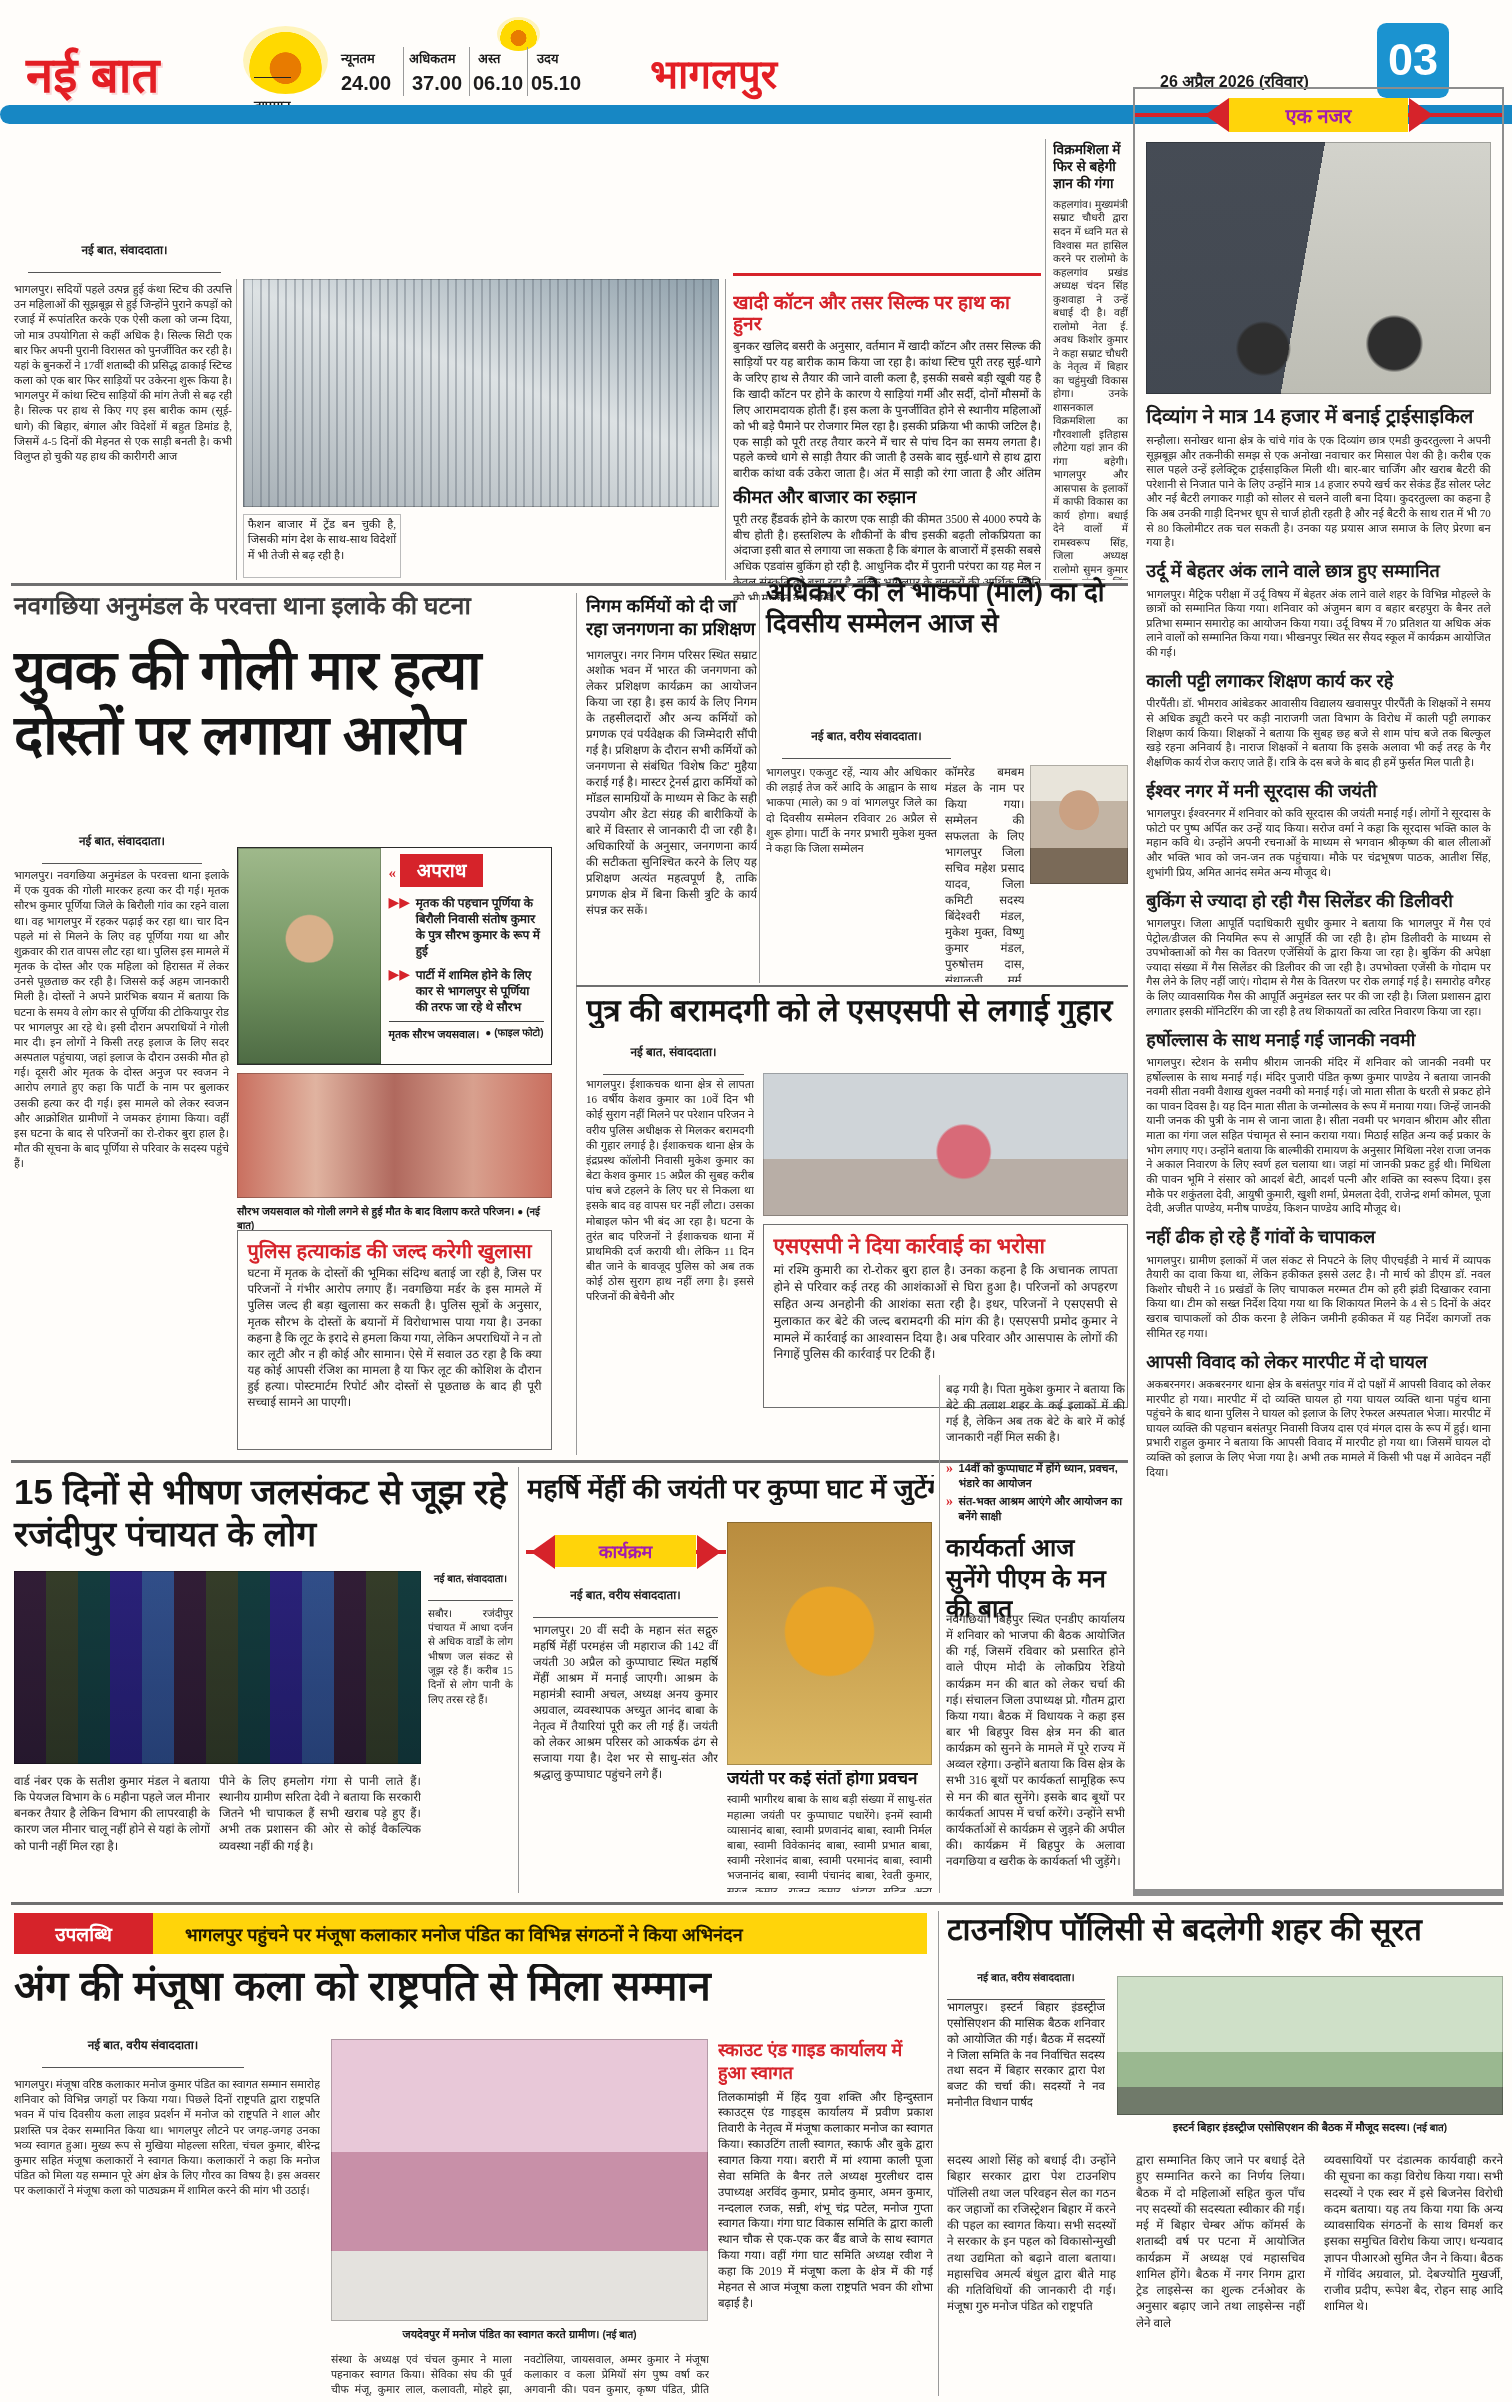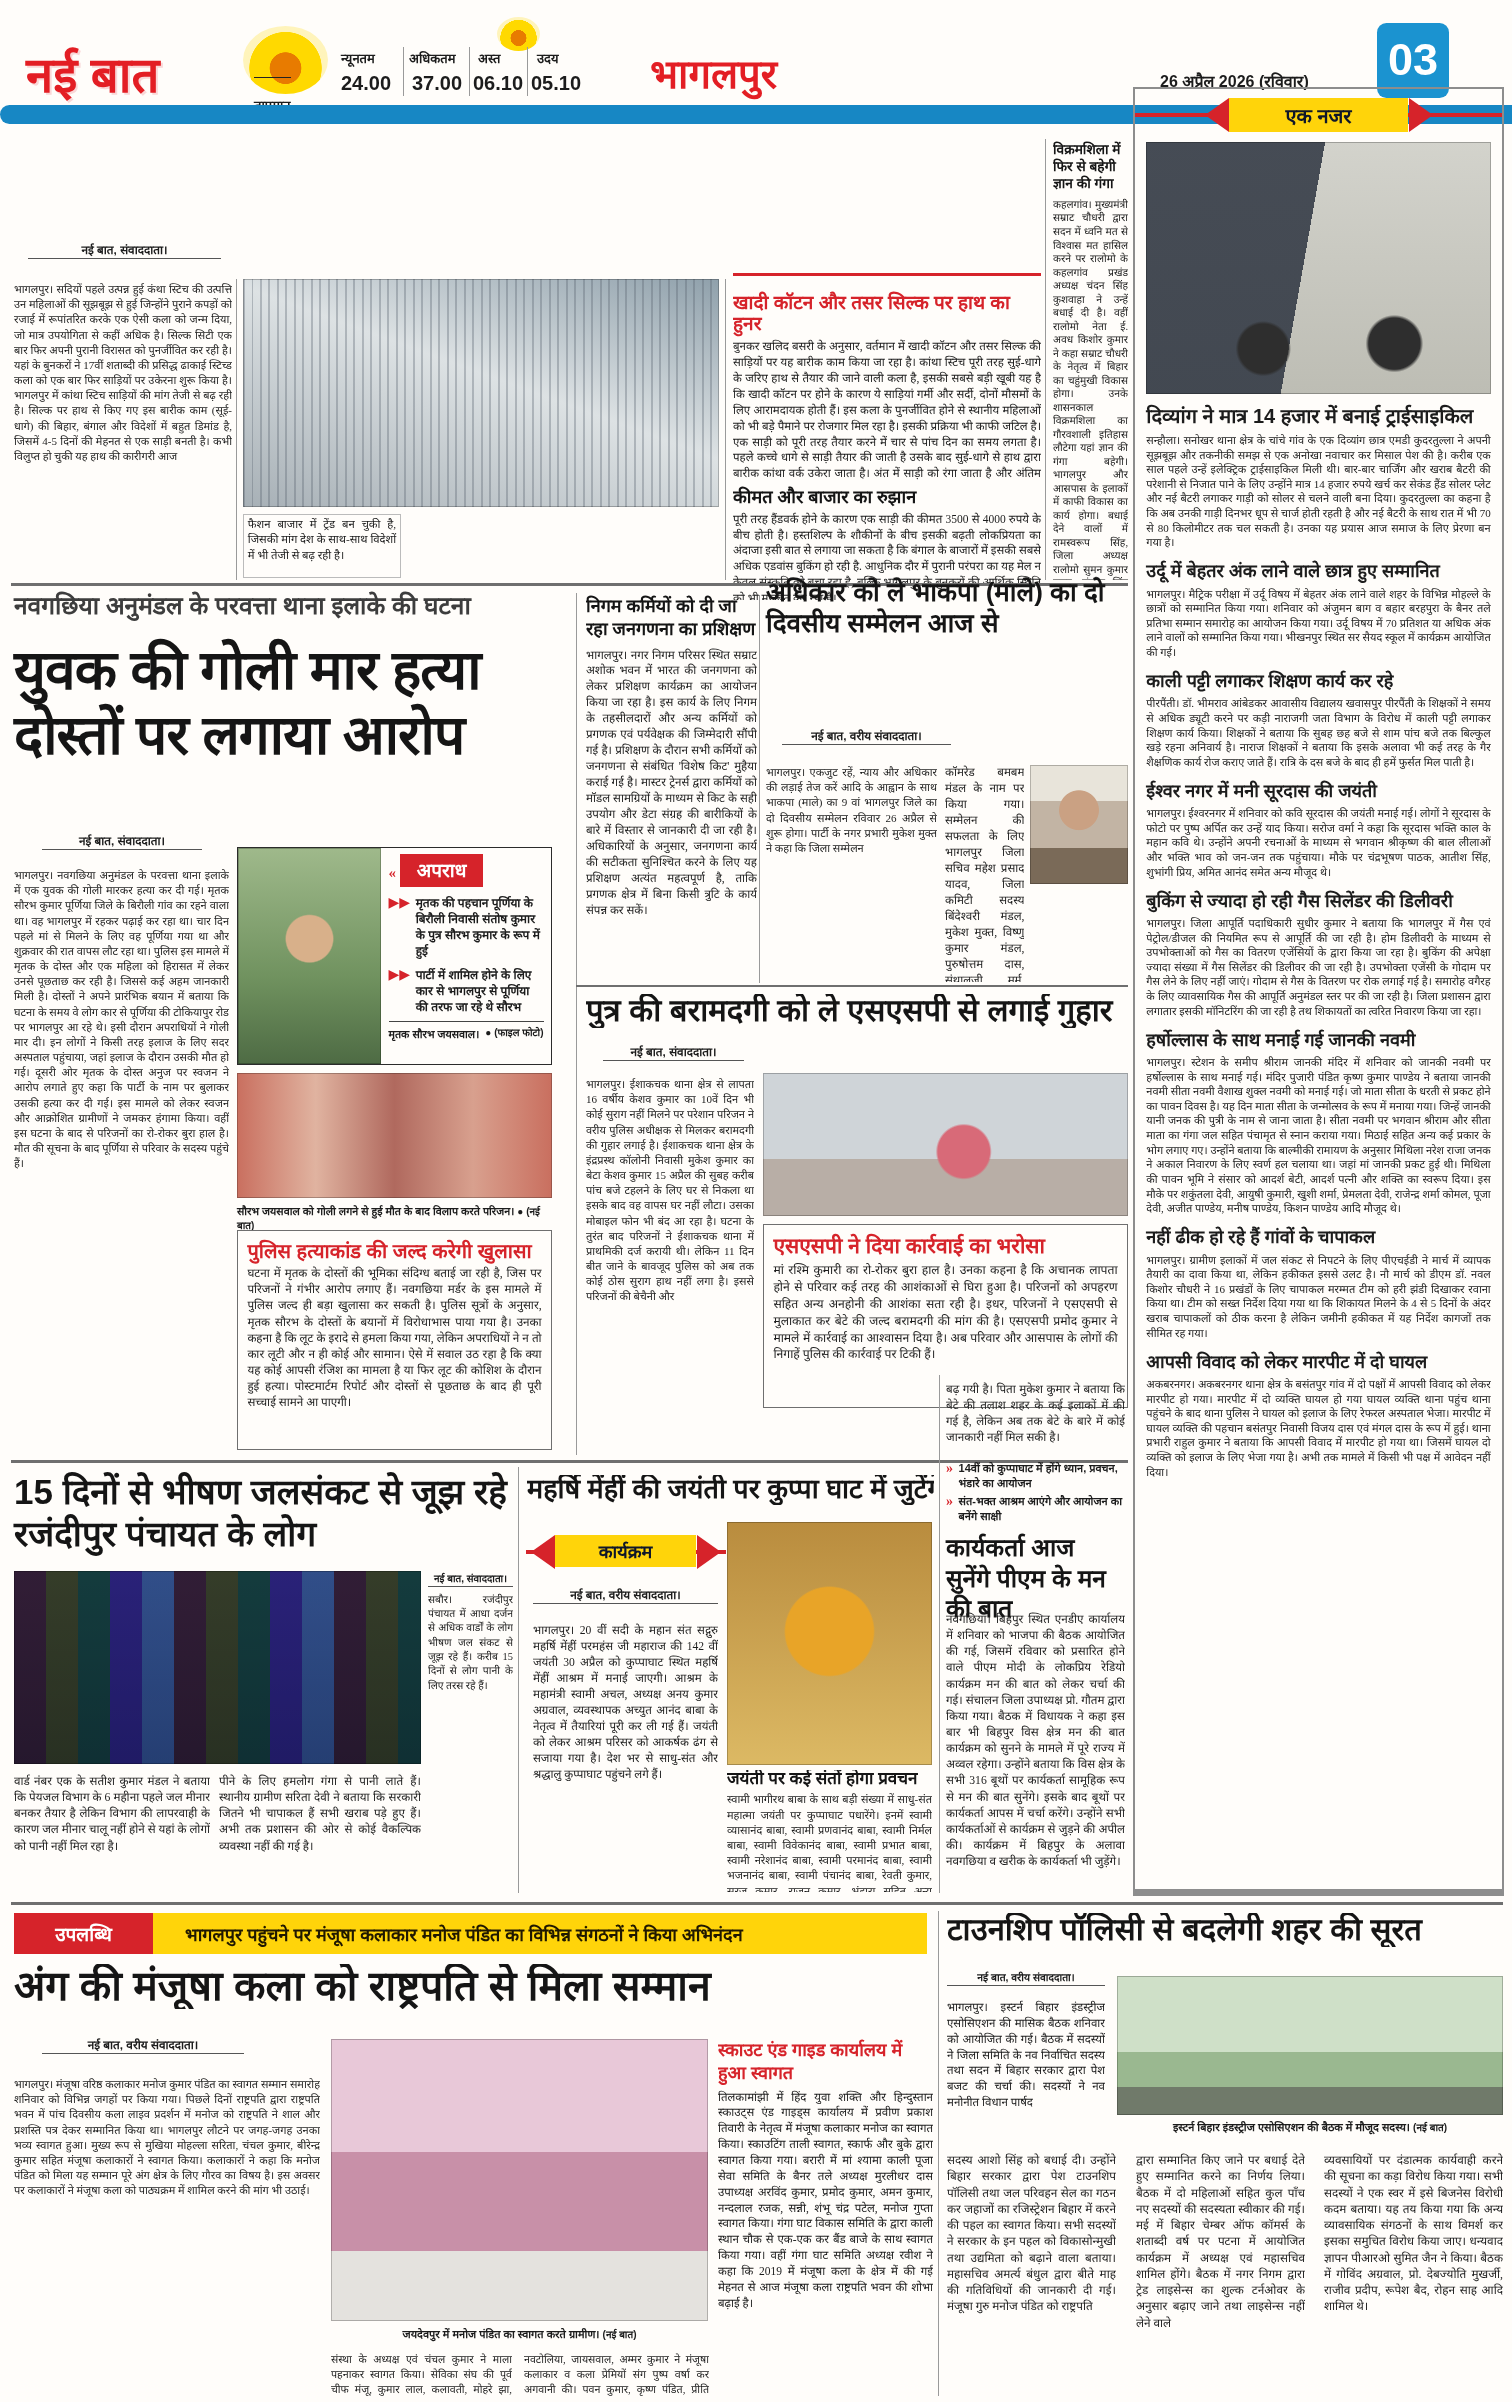--- a/index.html
+++ b/index.html
@@ -2,28 +2,28 @@
 <html lang="hi" style="font-size:15px"><head>
 <meta charset="utf-8">
 <style>
   html,body{margin:0;padding:0;background:#e8e8e8;}
   .page{position:relative;width:1512px;height:2402px;background:#fffdfa;margin:0 auto;overflow:hidden;
         font-family:"Liberation Serif","DejaVu Serif",serif;color:#1c1c1c;}
   .abs{position:absolute;}
   .hl{font-family:"Liberation Sans","DejaVu Sans",sans-serif;font-weight:bold;color:#151515;line-height:1.1;}
   .body-txt{font-size:11px;line-height:1.38;text-align:justify;overflow:hidden;}
   .byline{font-size:11.8px;font-weight:bold;text-align:center;font-family:"Liberation Sans",sans-serif;
-          border-bottom:0.9px solid #555;padding-bottom:1px;}
+          border-bottom:0.9px solid #555;padding-bottom:15px;}
   .red{color:#d6232a;}
   .vline{background:#9a9a9a;width:0.9px;}
   .hrule{background:#6f6f6f;}
   .ph{background:#c8c8c8;box-shadow:inset 0 0 0 0.9px rgba(0,0,0,.25);}
   .cap{font-size:11.3px;font-weight:bold;font-family:"Liberation Sans",sans-serif;}
   .badge-y{background:#ffd40a;font-family:"Liberation Sans",sans-serif;font-weight:bold;font-size:20px;
-           display:flex;align-items:center;justify-content:center;position:relative;color:#0f172a;}
+           display:flex;align-items:center;justify-content:center;position:relative;color:#a21caf;}
   .badge-y .chev{position:absolute;top:0;width:0;height:0;border-top:17px solid transparent;border-bottom:17px solid transparent;}
   .badge-y .chev.l{left:-24.5px;border-right:24.5px solid #d6232a;}
   .badge-y .chev.r{right:-24.5px;border-left:24.5px solid #d6232a;}
   .redline{position:absolute;height:3.8px;background:#d6232a;top:15px;}
   .apradh-badge{background:#d6232a;color:#fff;font-family:"Liberation Sans",sans-serif;font-weight:bold;
                 font-size:19px;padding:3.8px 17px;display:inline-block;}
   .bullet-row{display:flex;gap:5.6px;margin-top:7.5px;}
   .bullet-mark{color:#d6232a;font-weight:bold;font-size:14px;line-height:1.2;flex:0 0 auto;}
   .bullet-txt{font-size:13.7px;font-weight:bold;line-height:1.35;font-family:"Liberation Sans",sans-serif;}
   .frame{border:1.9px solid #2b2b2b;}

